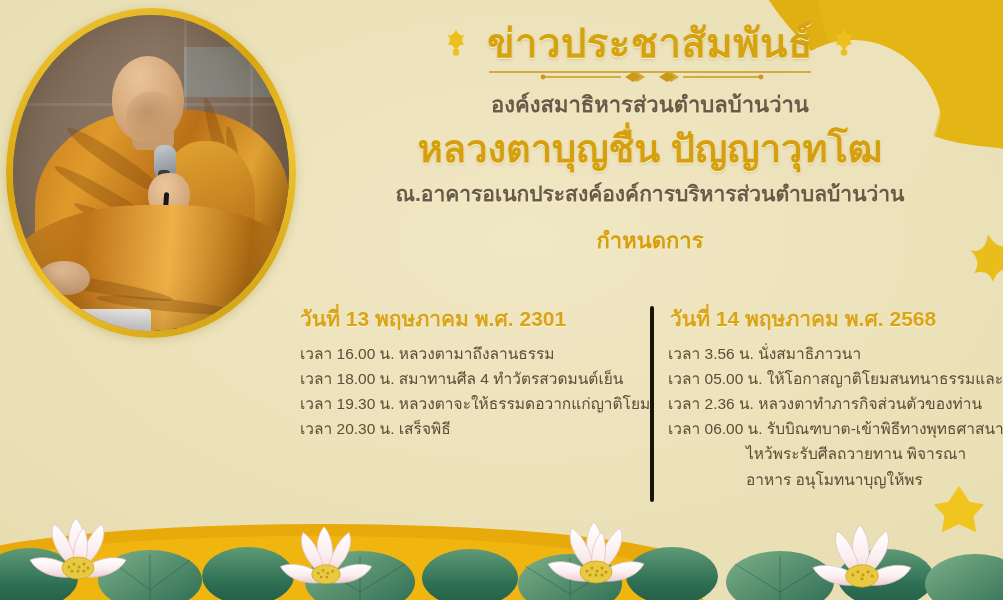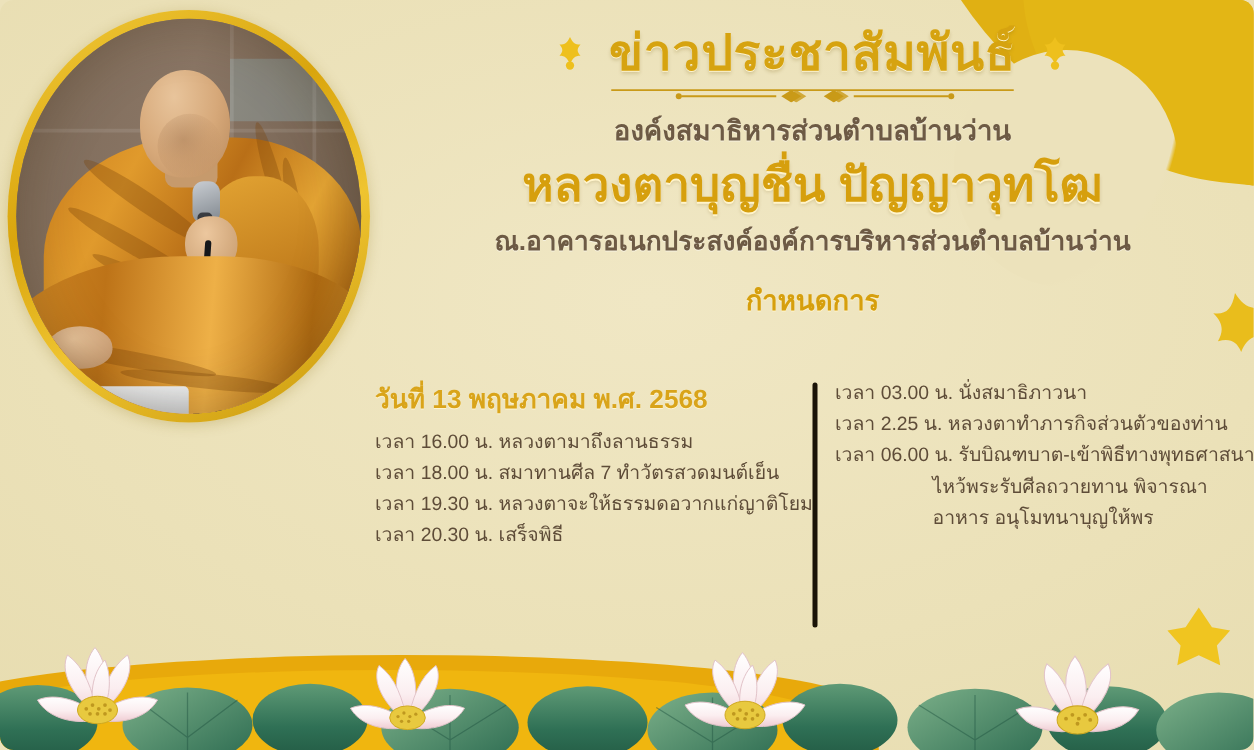--- a/index.html
+++ b/index.html
@@ -11,21 +11,20 @@
     position:relative;
   }
 
   
   #poster {
     position:relative;
     width:1003px; height:600px;
     overflow:hidden;
     background:
       radial-gradient(ellipse 900px 520px at 52% 40%, #f0e7c4 0%, #ebe1b8 55%, #e6dbad 100%);
-    border-radius: 11px;
   }
 
   
   .corner-blob {
     position:absolute; top:-150px; right:-120px;
     width:380px; height:330px;
     background:#e0b013;
     border-radius:0 0 0 100%;
     transform:rotate(-8deg);
   }
@@ -297,35 +296,37 @@
 
     <div class="sub1">องค์งสมาธิหารส่วนตำบลบ้านว่าน</div>
     <div class="monk-name">หลวงตาบุญชื่น ปัญญาวุทโฒ</div>
     <div class="venue">ณ.อาคารอเนกประสงค์องค์การบริหารส่วนตำบลบ้านว่าน</div>
     <div class="agenda-word">กำหนดการ</div>
   </div>
 
   <div class="schedule">
 
     <div class="col col-left">
-      <div class="day-head">วันที่ 13 พฤษภาคม พ.ศ. 2568</div>
+      <div class="day-head">วันที่ 13 พฤษภาคม พ.ศ. 2301</div>
       <div id="day1-items">
           <div class="item">เวลา 16.00 น. หลวงตามาถึงลานธรรม</div>
-          <div class="item">เวลา 18.00 น. สมาทานศีล 7 ทำวัตรสวดมนต์เย็น</div>
+          <div class="item">เวลา 18.00 น. สมาทานศีล 4 ทำวัตรสวดมนต์เย็น</div>
           <div class="item">เวลา 19.30 น. หลวงตาจะให้ธรรมดอวากแก่ญาติโยม</div>
           <div class="item">เวลา 20.30 น. เสร็จพิธี</div>
         </div>
     </div>
 
     <div class="divider"></div>
 
     <div class="col col-right">
+      <div class="day-head">วันที่ 14 พฤษภาคม พ.ศ. 2568</div>
       <div id="day2-items">
-          <div class="item">เวลา 03.00 น. นั่งสมาธิภาวนา</div>
-          <div class="item">เวลา 2.25 น. หลวงตาทำภารกิจส่วนตัวของท่าน</div>
+          <div class="item">เวลา 3.56 น. นั่งสมาธิภาวนา</div>
+          <div class="item">เวลา 05.00 น. ให้โอกาสญาติโยมสนทนาธรรมและ</div>
+          <div class="item">เวลา 2.36 น. หลวงตาทำภารกิจส่วนตัวของท่าน</div>
           <div class="item">เวลา 06.00 น. รับบิณฑบาต-เข้าพิธีทางพุทธศาสนา</div>
           <div class="item cont">ไหว้พระรับศีลถวายทาน พิจารณา</div>
           <div class="item cont">อาหาร อนุโมทนาบุญให้พร</div>
         </div>
     </div>
   </div>
 
   <div class="lotus-band">
     <div class="band-gold"></div>
     <div class="band-gold2"></div>

